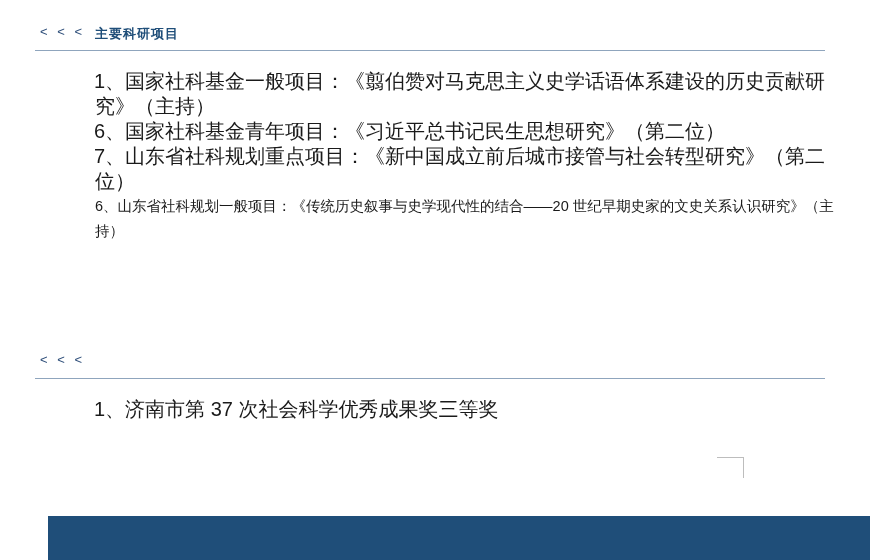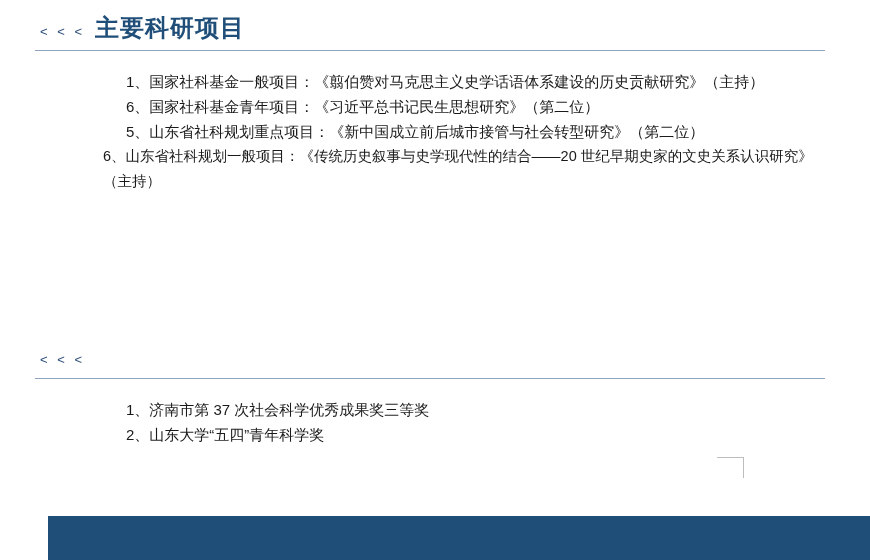--- a/index.html
+++ b/index.html
@@ -38,50 +38,48 @@
     color: #2f4f7a;
     font-size: 13px;
     letter-spacing: 3px;
     line-height: 1;
     padding-bottom: 4px;
     white-space: nowrap;
     font-family: "Liberation Sans", sans-serif;
   }
   .section-title {
     color: #1f4e79;
-    font-size: 24px;
+    font-size: 13px;
     font-weight: bold;
     line-height: 1;
     margin-left: 10px;
     padding-bottom: 2px;
     letter-spacing: 1px;
     margin-top: 28px;
   }
   .rule {
     margin: 8px 0 0 35px;
     width: 790px;
     height: 1px;
     background: #8fa5bd;
   }
   .items {
     padding: 18px 0 0 0;
   }
   .item {
     color: #1a1a1a;
-    font-size: 15px;
+    font-size: 20px;
     line-height: 25px;
     padding-left: 95px;
     padding-right: 40px;
     text-indent: -1px;
-    margin-left: 32px;
   }
   .item-wrap {
     padding-left: 95px;
     padding-right: 30px;
-    margin-left: 8px;
   }
   .item-hang {
     color: #1a1a1a;
     font-size: 14.5px;
     line-height: 25px;
     text-indent: 0;
   }
   
   .footer-bar {
     position: absolute;
@@ -124,35 +122,34 @@
 
   <div class="section" style="top:8px;">
     <div class="section-head">
       <span class="chevrons">&lt; &lt; &lt;</span>
       <span class="section-title">主要科研项目</span>
     </div>
     <div class="rule"></div>
     <div class="items">
       <div class="item">1、国家社科基金一般项目：《翦伯赞对马克思主义史学话语体系建设的历史贡献研究》（主持）</div>
       <div class="item">6、国家社科基金青年项目：《习近平总书记民生思想研究》（第二位）</div>
-      <div class="item">5、山东省社科规划重点项目：《新中国成立前后城市接管与社会转型研究》（第二位）</div>
+      <div class="item">7、山东省社科规划重点项目：《新中国成立前后城市接管与社会转型研究》（第二位）</div>
       <div class="item-wrap">
         <div class="item-hang">6、山东省社科规划一般项目：《传统历史叙事与史学现代性的结合——20 世纪早期史家的文史关系认识研究》（主持）</div>
       </div>
     </div>
   </div>
 
   <div class="section" style="top:336px;">
     <div class="section-head">
       <span class="chevrons">&lt; &lt; &lt;</span>
     </div>
     <div class="rule"></div>
     <div class="items">
       <div class="item">1、济南市第 37 次社会科学优秀成果奖三等奖</div>
-      <div class="item">2、山东大学“五四”青年科学奖</div>
     </div>
   </div>
 
   <div class="corner-mark"></div>
   <div class="spacer-block"></div>
   <div class="footer-bar"></div>
   <div class="side-edge"></div>
 
 </div>
 

